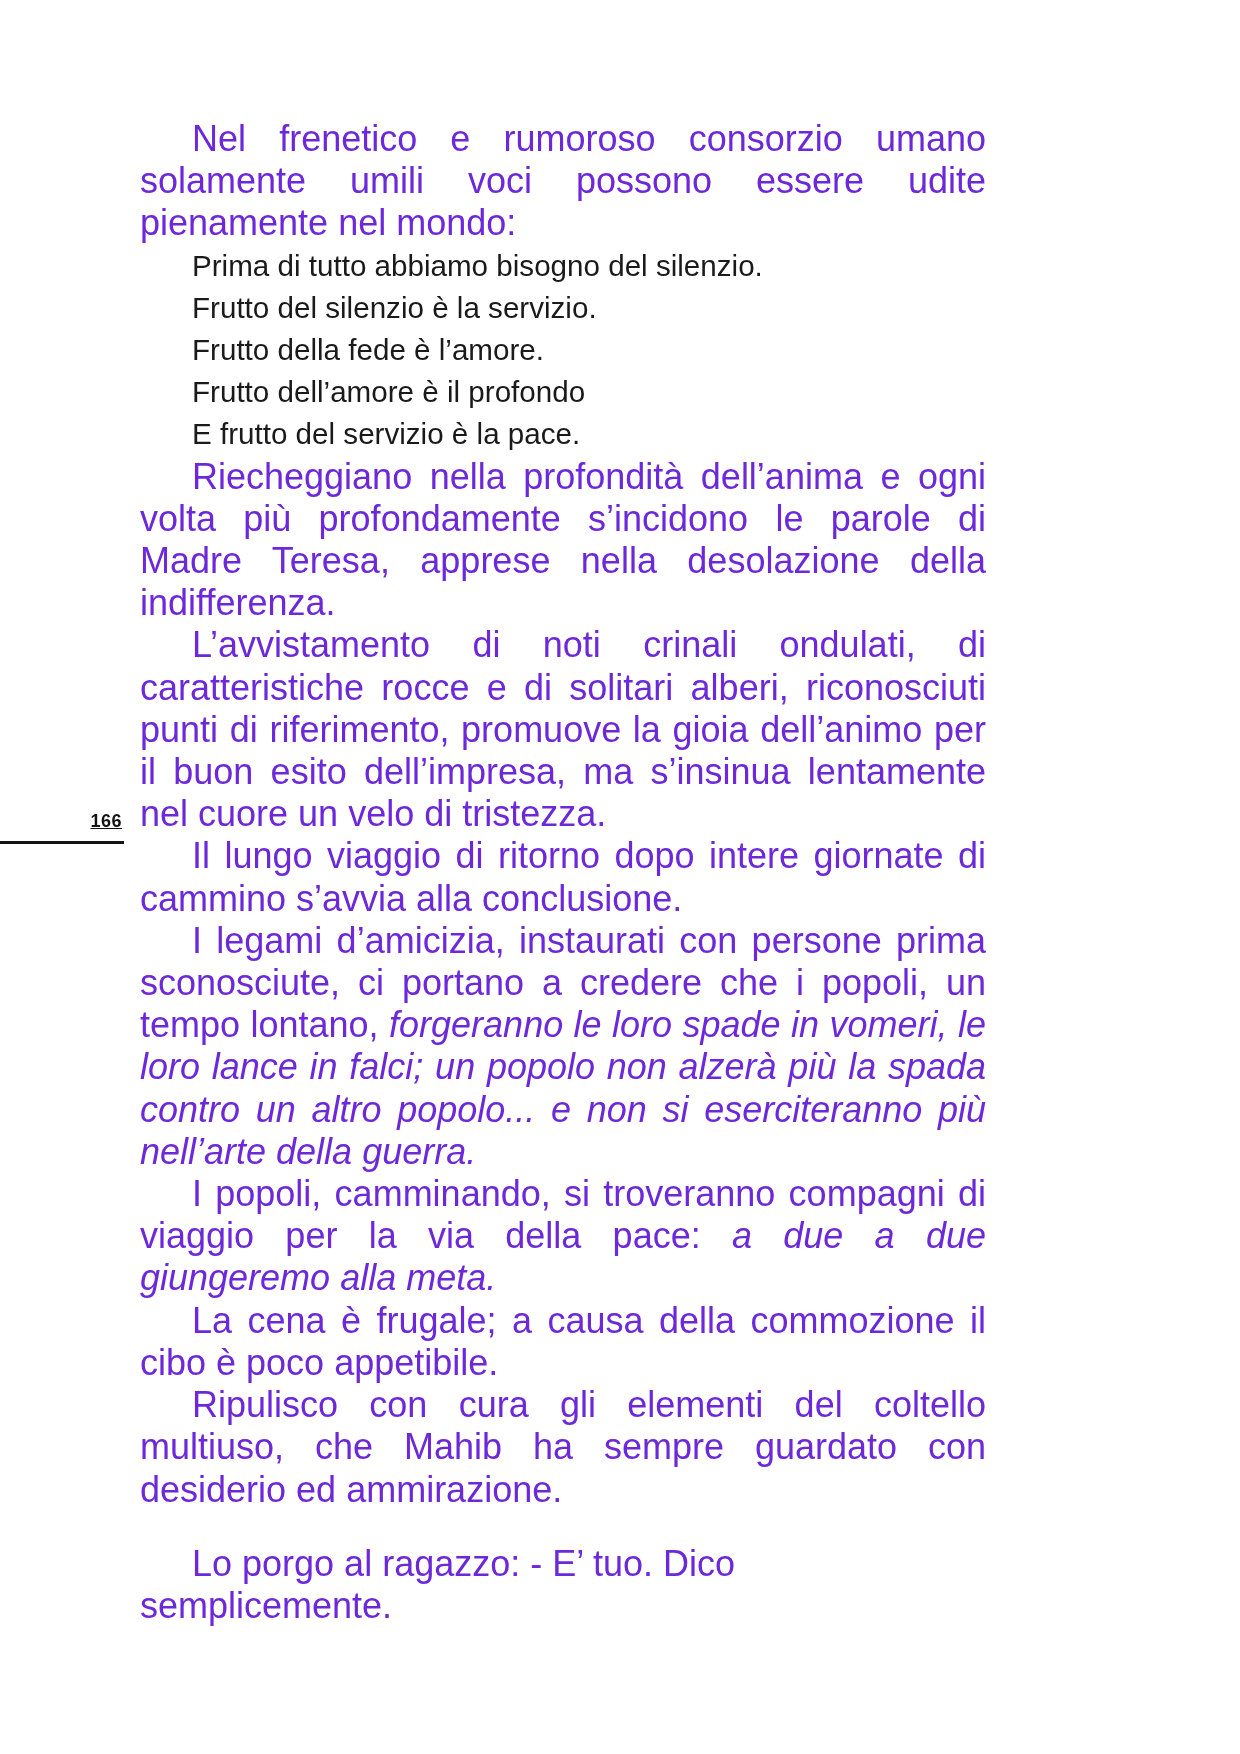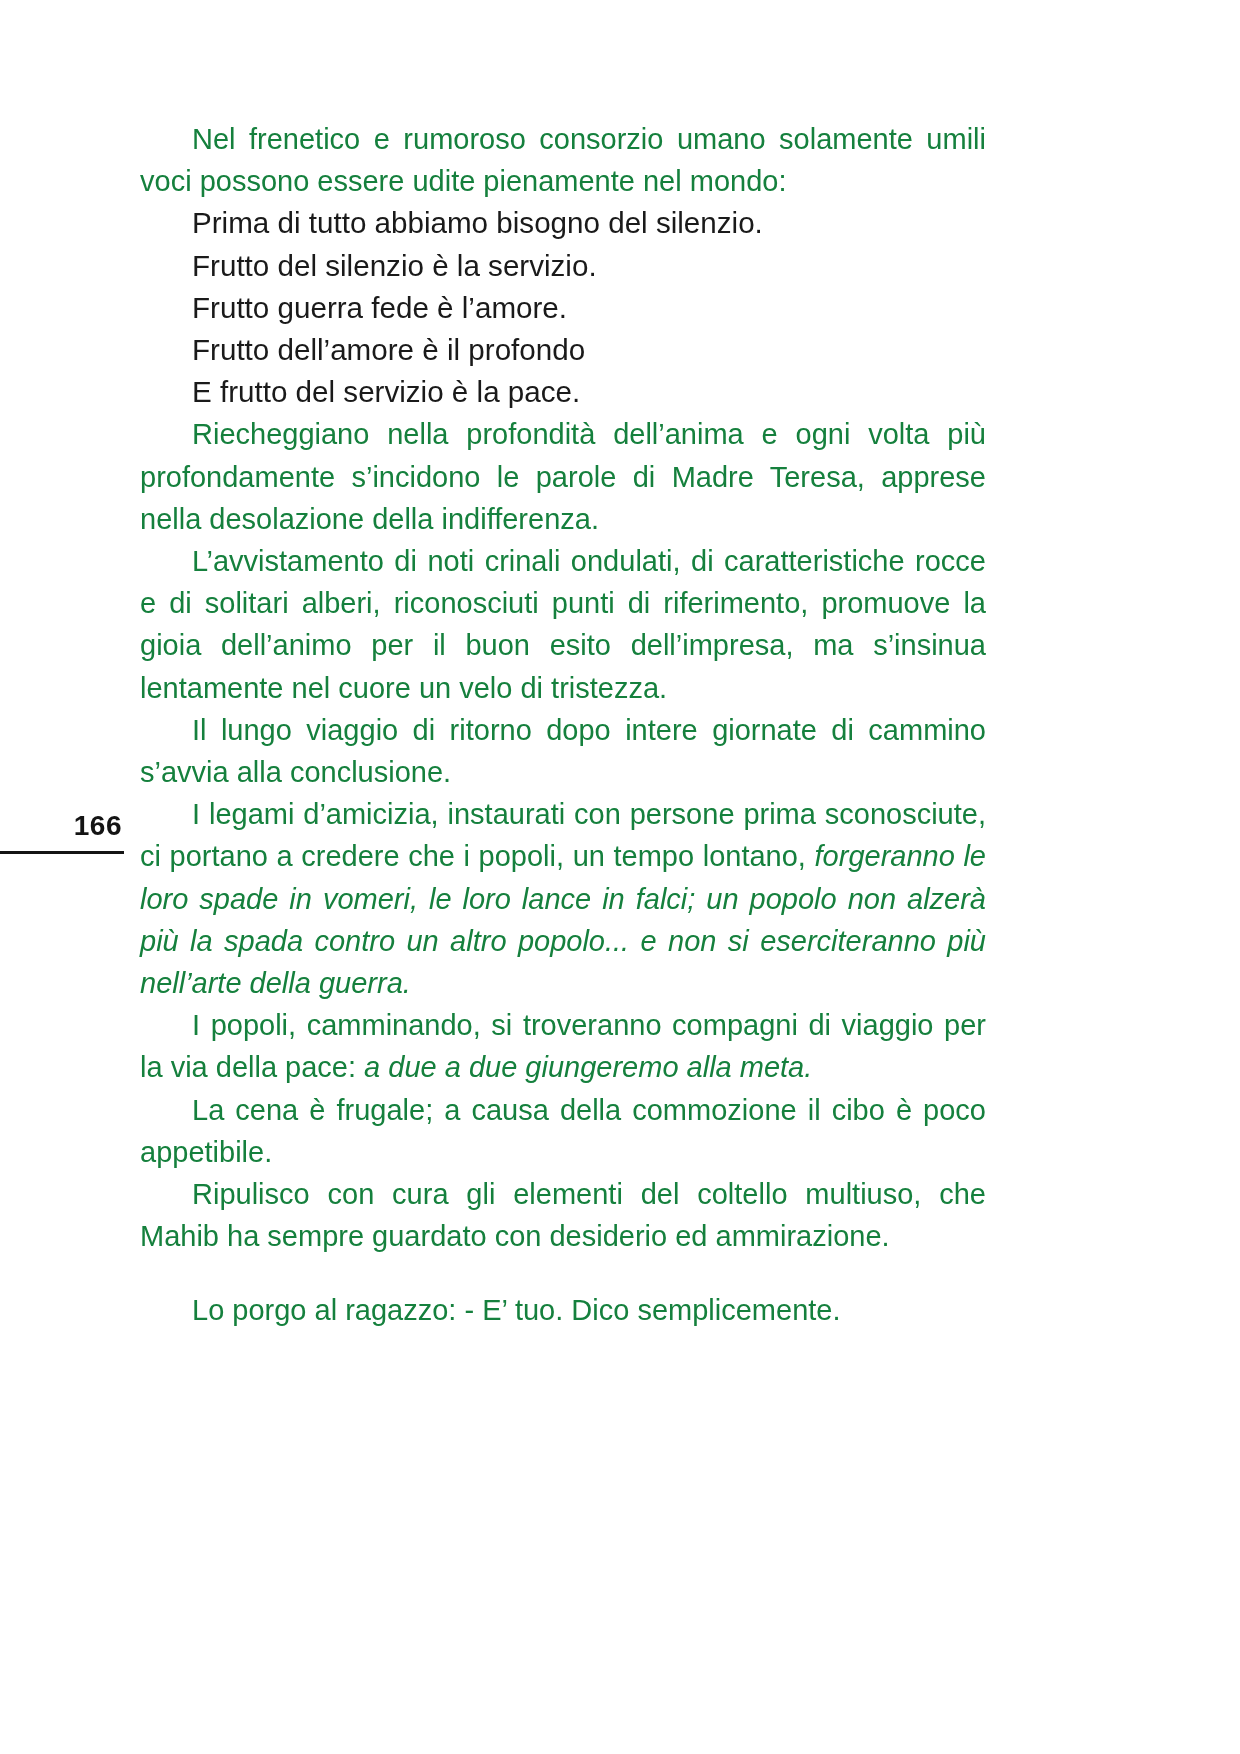--- a/index.html
+++ b/index.html
@@ -26,49 +26,50 @@
     position: absolute;
     left: 0;
     top: 812px;
     width: 124px;
   }
   .folio-number {
     display: block;
     text-align: right;
     font-family: "Liberation Sans", "DejaVu Sans", sans-serif;
     font-weight: bold;
-    font-size: 28px;
+    font-size: 18px;
     letter-spacing: 0.5px;
     color: #141414;
     padding-right: 2px;
     line-height: 1;
+    text-decoration: underline;
   }
   .folio-rule {
     display: block;
     margin-top: 11px;
     width: 124px;
     height: 3px;
     background: #141414;
   }
 
   
   .textcolumn {
     position: absolute;
     left: 140px;
     top: 118px;
     width: 846px;
   }
 
   .para {
     margin: 0;
-    font-size: 29px;
+    font-size: 36px;
     line-height: 42.2px;
     text-align: justify;
     text-justify: inter-word;
-    color: #15803d;
+    color: #6d28d9;
     -webkit-font-smoothing: antialiased;
   }
   .para.indent {
     text-indent: 52px;
   }
 
   
   .verse {
     margin: 0;
     font-size: 29.6px;
@@ -98,21 +99,21 @@
     <span class="folio-number">166</span>
     <span class="folio-rule"></span>
   </div>
 
   <div class="textcolumn">
 
     <p class="para indent">Nel frenetico e rumoroso consorzio umano solamente umili voci possono essere udite pienamente nel mondo:</p>
 
     <p class="verse">Prima di tutto abbiamo bisogno del silenzio.</p>
     <p class="verse">Frutto del silenzio è la servizio.</p>
-    <p class="verse">Frutto guerra fede è l’amore.</p>
+    <p class="verse">Frutto della fede è l’amore.</p>
     <p class="verse">Frutto dell’amore è il profondo</p>
     <p class="verse">E frutto del servizio è la pace.</p>
 
     <p class="para indent">Riecheggiano nella profondità dell’anima e ogni volta più profondamente s’incidono le parole di Madre Teresa, apprese nella  desolazione della indifferenza.</p>
 
     <p class="para indent">L’avvistamento di noti crinali ondulati, di caratteristiche rocce e di solitari alberi, riconosciuti punti di riferimento, promuove la gioia dell’animo per il buon esito dell’impresa, ma s’insinua lentamente nel cuore un velo di tristezza.</p>
 
     <p class="para indent">Il lungo viaggio di ritorno dopo intere giornate di cammino s’avvia alla conclusione.</p>
 
 

